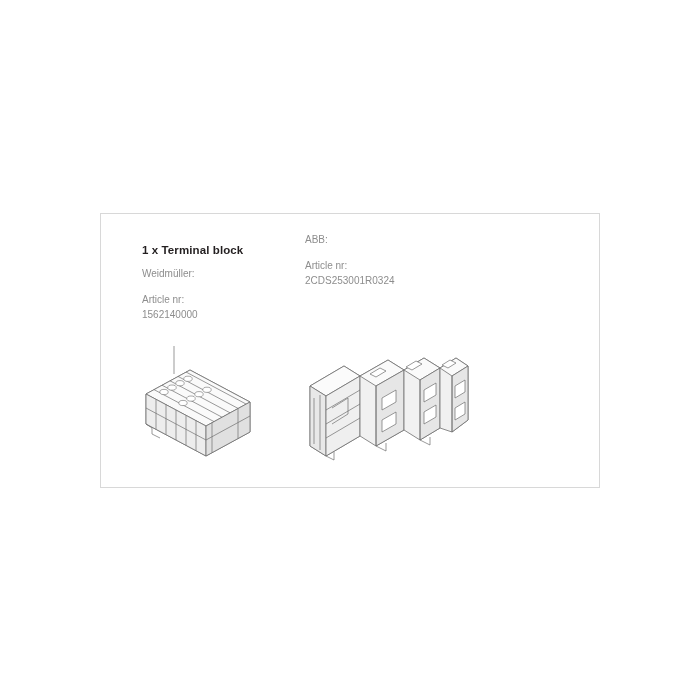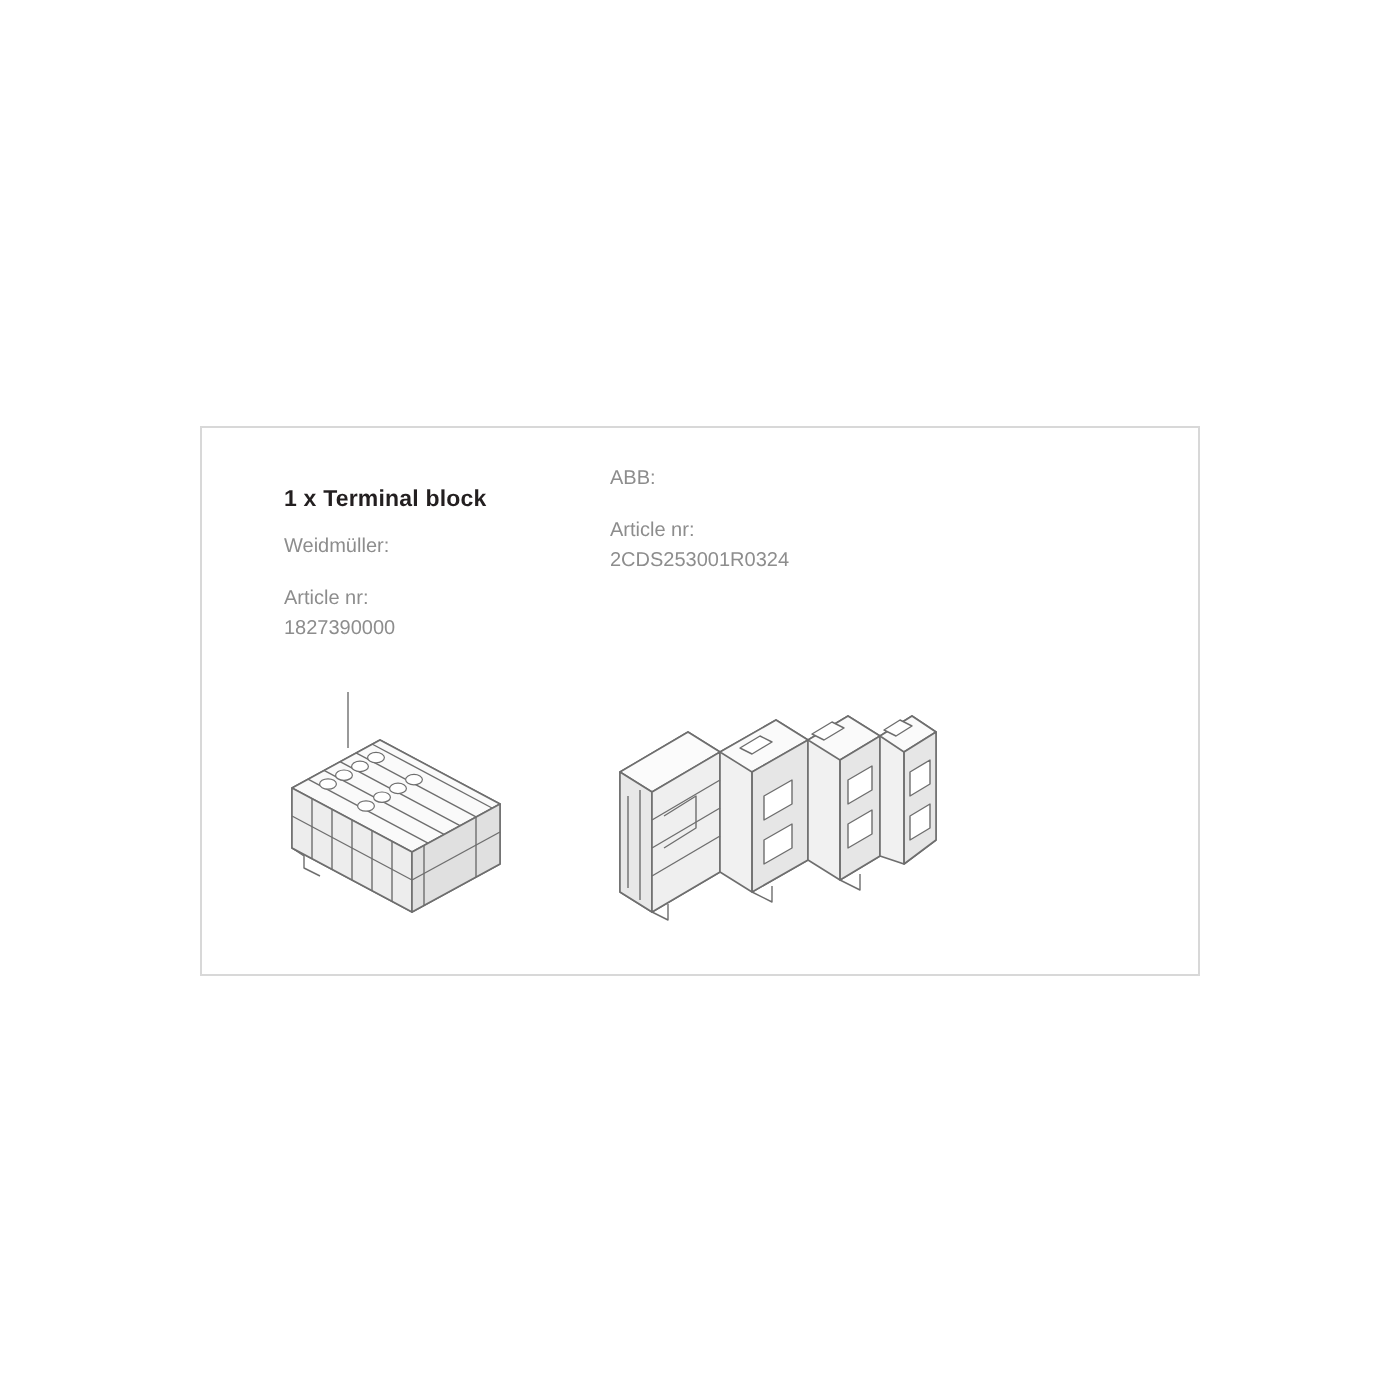--- a/index.html
+++ b/index.html
@@ -98,21 +98,21 @@
 
   <div class="frame"></div>
 
   <div class="item" id="item-terminal-block">
     <div class="item-title">1 x Terminal block</div>
     <div class="item-block">
       <div class="item-line">Weidmüller:</div>
     </div>
     <div class="item-block">
       <div class="item-line">Article nr:</div>
-      <div class="item-line">1827390000</div>
+      <div class="item-line">1562140000</div>
     </div>
   </div>
 
   <div class="item" id="item-mcb">
     <div class="item-block">
       <div class="item-line">ABB:</div>
     </div>
     <div class="item-block">
       <div class="item-line">Article nr:</div>
       <div class="item-line">2CDS253001R0324</div>

